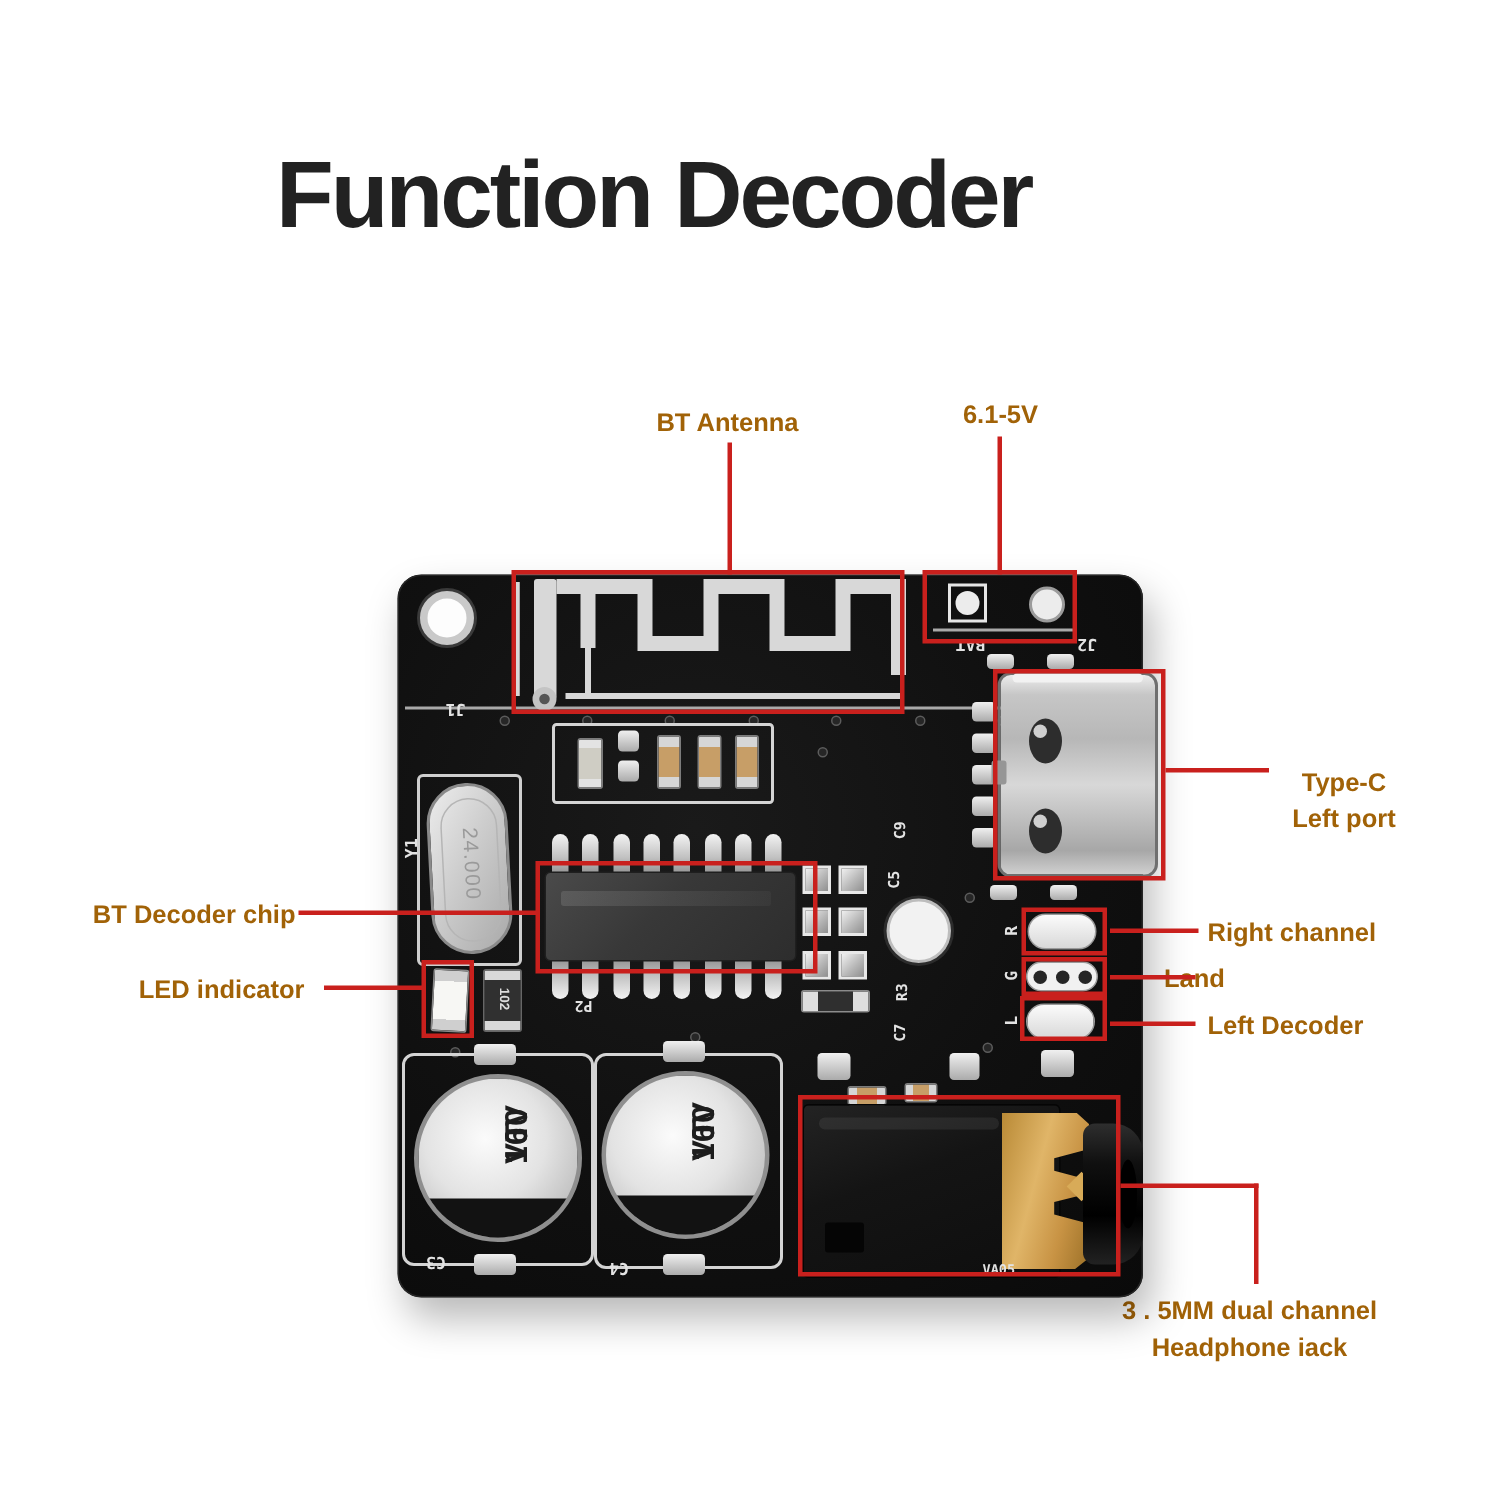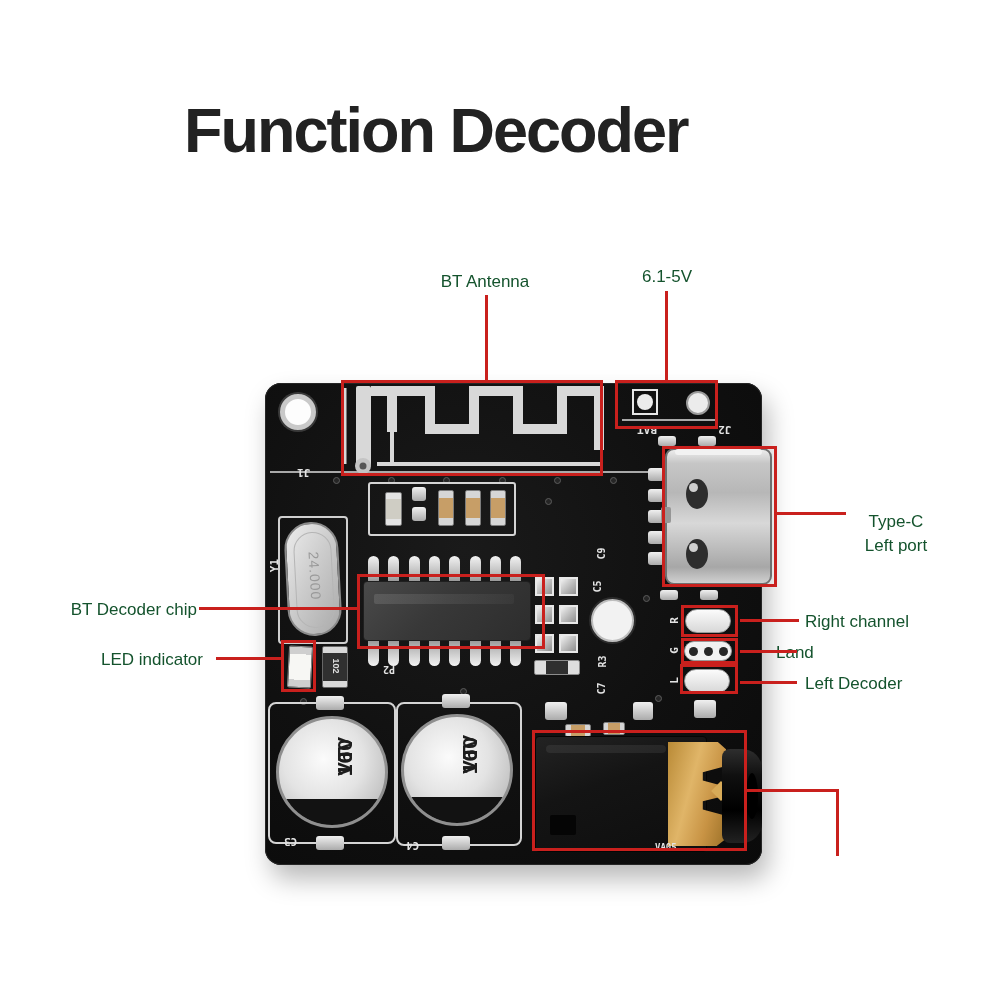--- a/index.html
+++ b/index.html
@@ -5,21 +5,21 @@
   * { margin:0; padding:0; box-sizing:border-box; }
   html,body { background:#fff; }
   .stage { position:relative; width:1000px; height:1000px; background:#ffffff; overflow:hidden;
            font-family:"Liberation Sans", sans-serif; }
 
   
   .title { position:absolute; left:184px; top:94px; font-size:63px; font-weight:700;
            letter-spacing:-2px; color:#222; white-space:nowrap; }
 
   
-  .lbl { position:absolute; color:#14532d; font-size:17px; line-height:21px; white-space:nowrap; }
+  .lbl { position:absolute; color:#a16207; font-size:17px; line-height:21px; white-space:nowrap;font-weight:bold; }
   .lbl.center { transform:translateX(-50%); text-align:center; }
   .lbl.right { text-align:right; }
   .rline { position:absolute; background:#c9201d; z-index:40; }
   .rbox  { position:absolute; border:3px solid #c9201d; z-index:40; }
 
   
   .board { position:absolute; left:265px; top:383px; width:497px; height:482px;
            background:radial-gradient(circle at 40% 35%, #1a1a1a 0%, #101010 55%, #0a0a0a 100%);
            border-radius:16px; box-shadow:6px 14px 26px rgba(0,0,0,.28), inset 0 0 0 1px #262626;
            z-index:5; }
@@ -285,14 +285,18 @@
   <div class="lbl center" style="left:667px; top:266px;">6.1-5V</div>
   <div class="lbl center" style="left:896px; top:510px; line-height:24px;">
     <div>Type-C</div>
     <div>Left port</div>
   </div>
   <div class="lbl right" style="left:40px; top:599px; width:157px;">BT Decoder chip</div>
   <div class="lbl right" style="left:51px; top:649px; width:152px;">LED indicator</div>
   <div class="lbl" style="left:805px; top:611px;">Right channel</div>
   <div class="lbl" style="left:776px; top:642px;">Land</div>
   <div class="lbl" style="left:805px; top:673px;">Left Decoder</div>
+  <div class="lbl center" style="left:833px; top:861px; line-height:25px;">
+    <div>3 . 5MM dual channel</div>
+    <div>Headphone iack</div>
+  </div>
 
 </div>
 
 </body></html>

